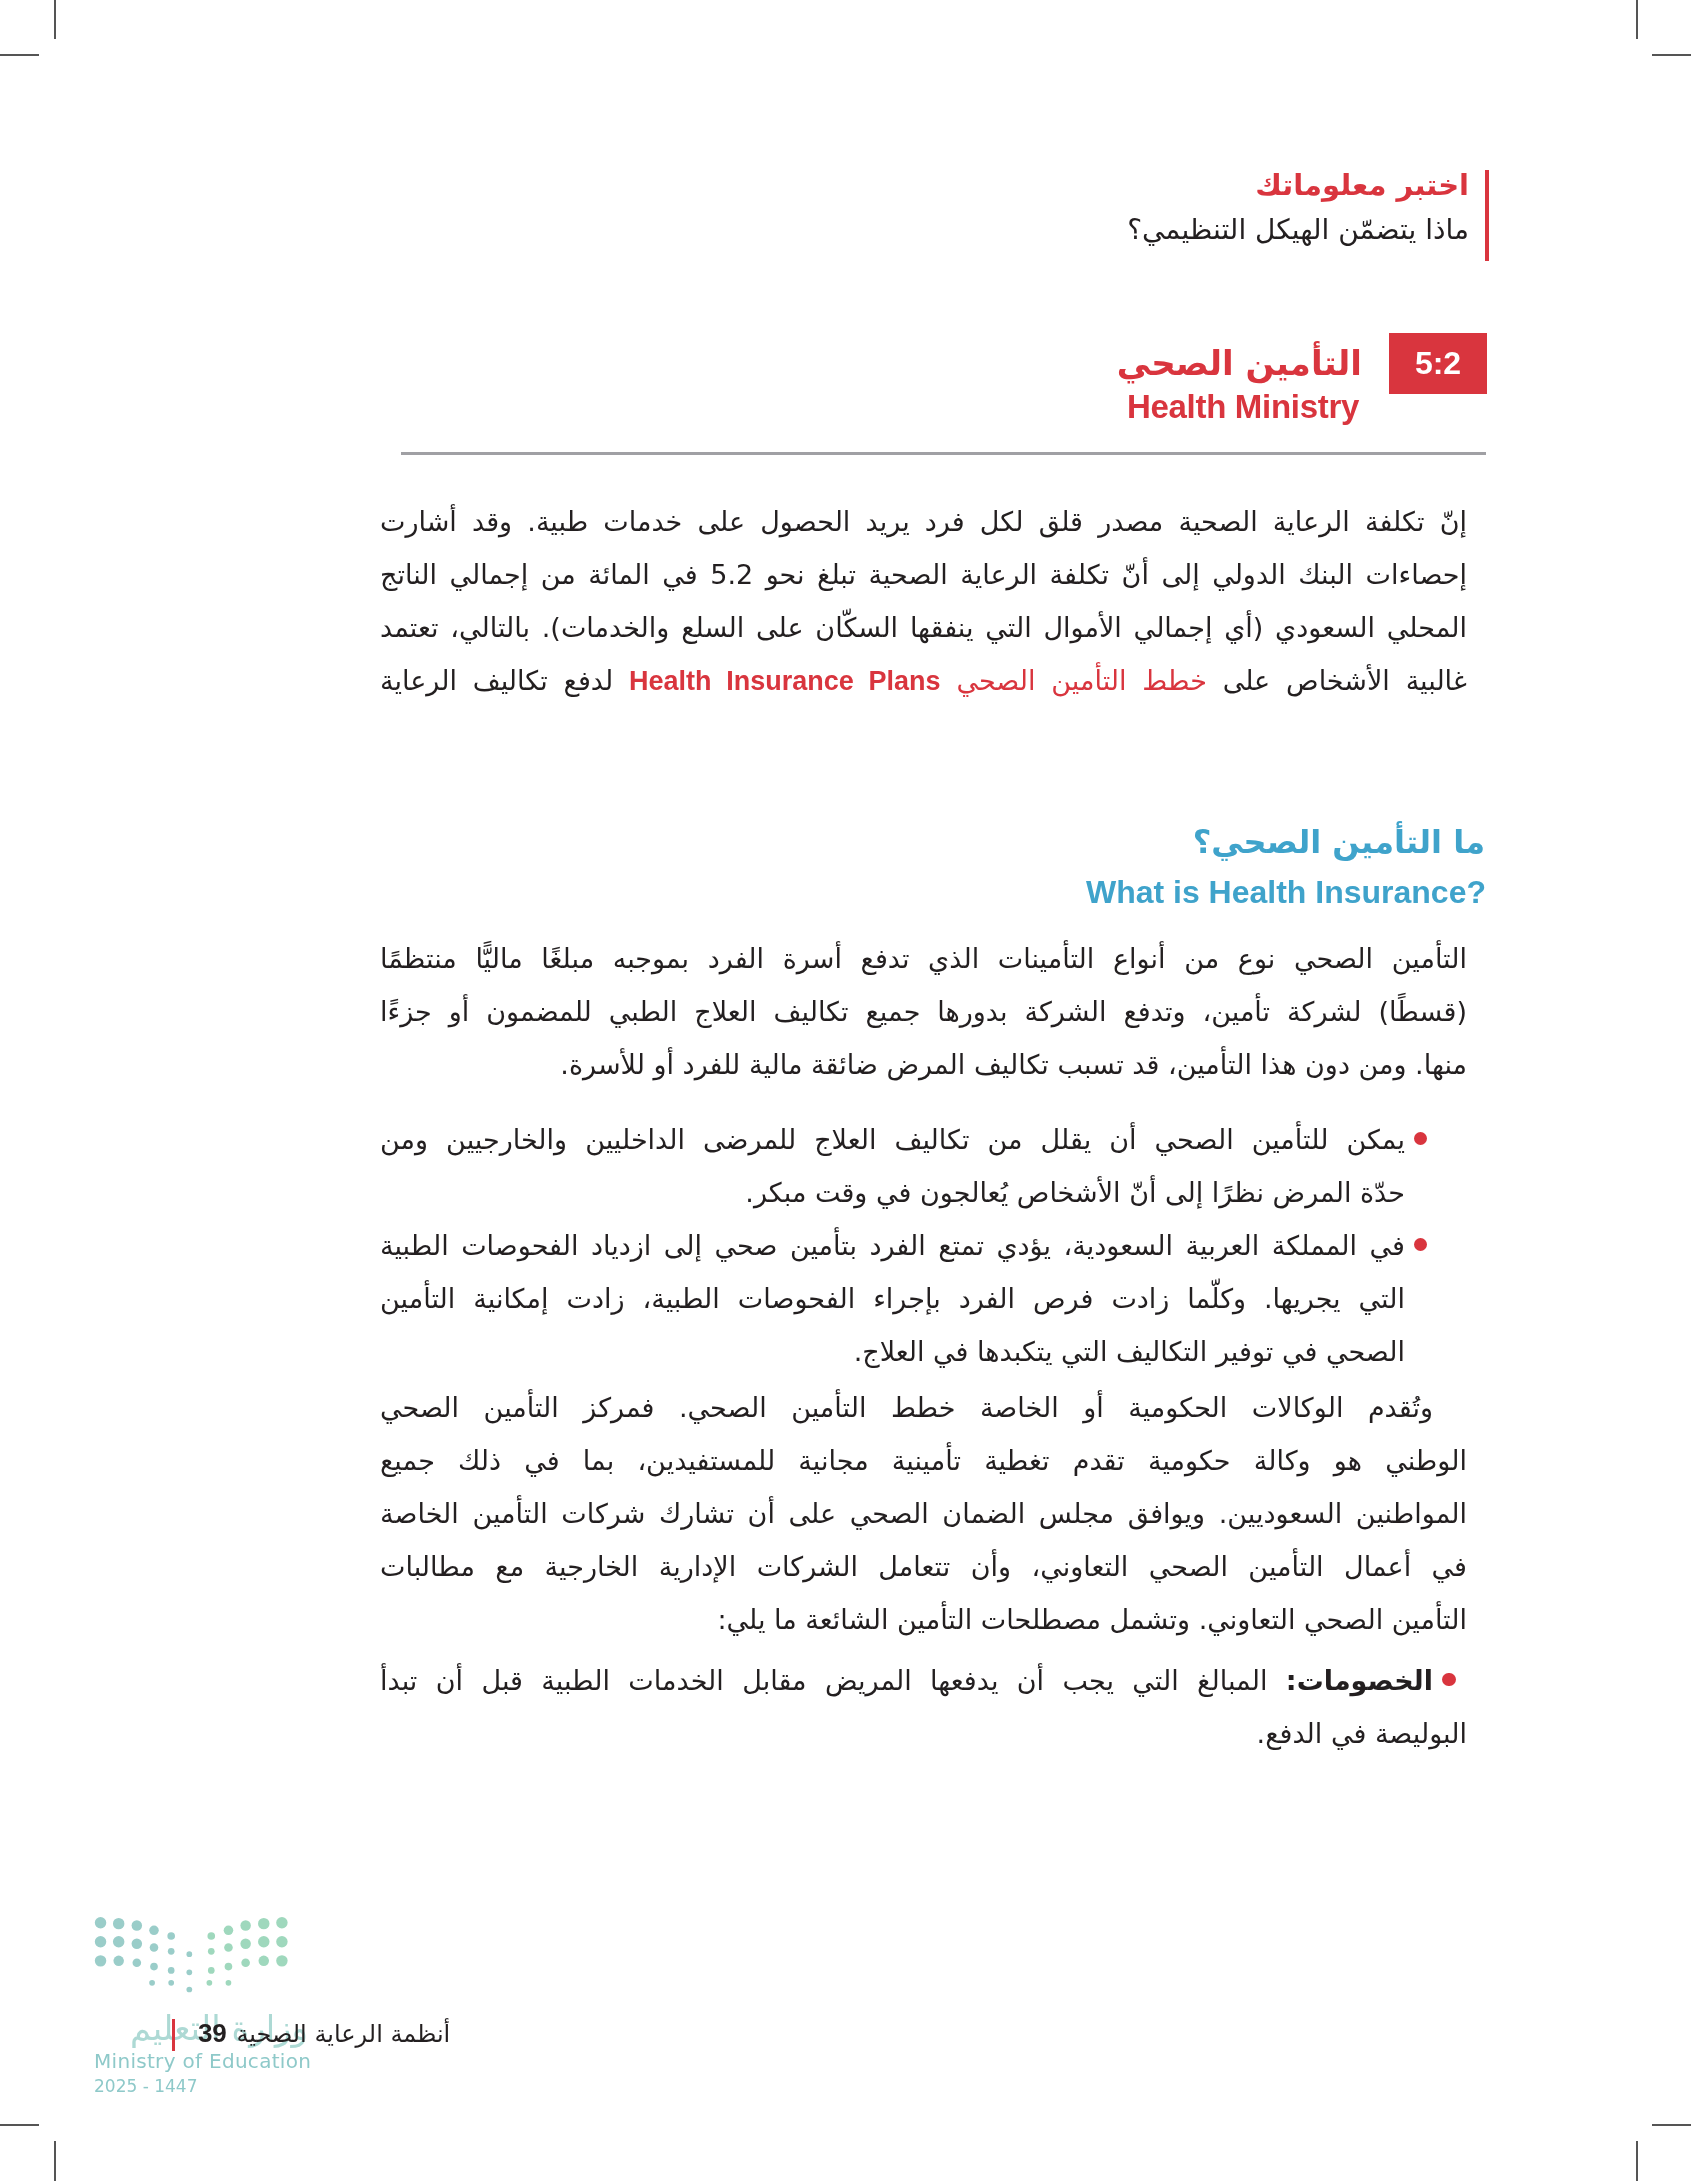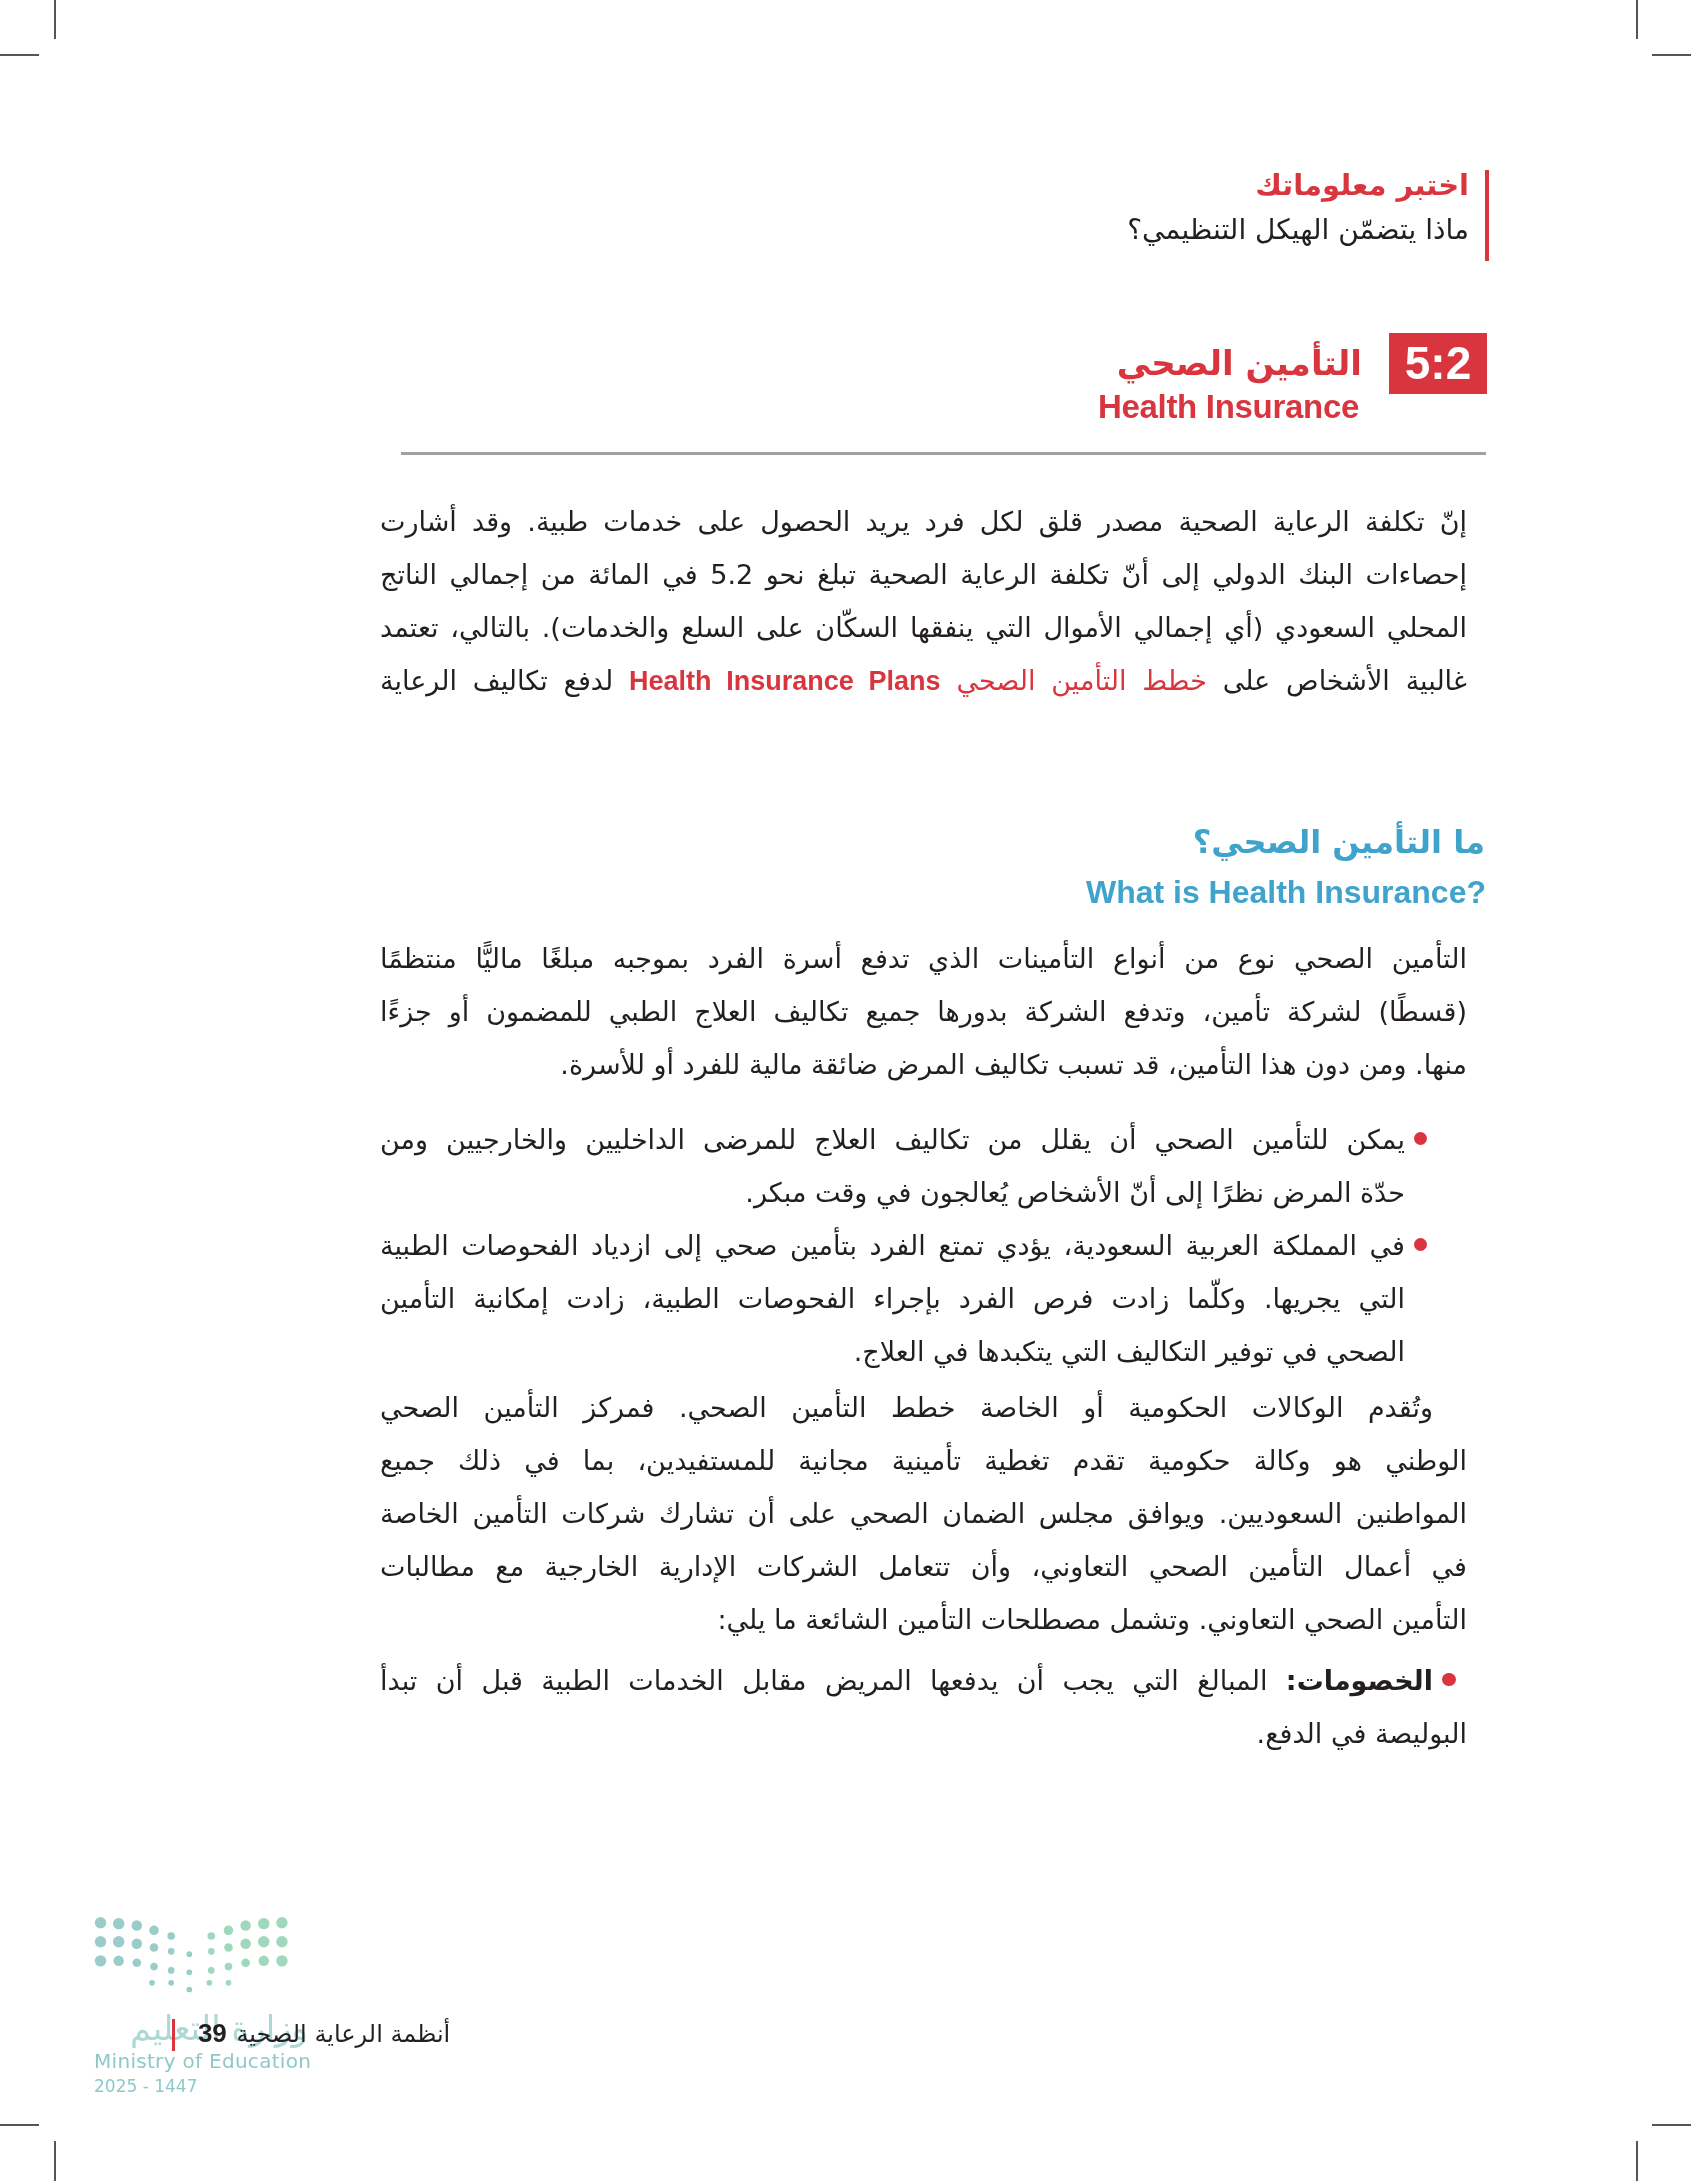--- a/index.html
+++ b/index.html
@@ -9,21 +9,21 @@
 
   
   #quiz { position:absolute; right:206px; top:164px; width:669px; direction:rtl; text-align:right;
           padding-right:17px; }
   #quiz-bar { position:absolute; right:203px; top:170px; width:3.8px; height:91px; background:#d9353e; }
   #quiz-title { font-family:"DejaVu Sans", sans-serif; font-weight:bold; font-size:29px; color:#d9353e; line-height:42px; }
   #quiz-question { font-size:28px; color:#231f20; line-height:48px; letter-spacing:0.5px; }
 
   
   #sec-badge { position:absolute; left:1389px; top:333px; width:98px; height:61px; background:#d9353e;
-               color:#fff; font-family:"Liberation Sans", sans-serif; font-weight:bold; font-size:46px;
+               color:#fff; font-family:"Liberation Sans", sans-serif; font-weight:bold; font-size:32px;
                line-height:61px; text-align:center; }
   #sec-title-ar { position:absolute; right:330px; top:342px; direction:rtl; font-weight:bold; font-size:34px;
                   color:#d9353e; line-height:42px; white-space:nowrap; }
   #sec-title-en { position:absolute; right:333px; top:386px; font-family:"Liberation Sans", sans-serif; font-weight:bold;
                   font-size:33px; color:#d9353e; line-height:42px; white-space:nowrap; letter-spacing:-0.3px; }
   #sec-divider { position:absolute; left:401px; top:452px; width:1085px; height:2.9px; background:#a0a0a4; }
 
   
   .para { position:absolute; left:380px; width:1087px; direction:rtl; font-size:27px; color:#231f20; }
   .line { display:block; height:53px; line-height:53px; text-align:justify; text-align-last:justify;
@@ -68,21 +68,21 @@
 <div class="crop" style="left:1636px;top:2141px;width:1.9px;height:40px;"></div>
 
 <div id="quiz-bar"></div>
 <div id="quiz">
   <div id="quiz-title">اختبر معلوماتك</div>
   <div id="quiz-question">ماذا يتضمّن الهيكل التنظيمي؟</div>
 </div>
 
 <div id="sec-badge">5:2</div>
 <div id="sec-title-ar">التأمين الصحي</div>
-<div id="sec-title-en">Health Insurance</div>
+<div id="sec-title-en">Health Ministry</div>
 <div id="sec-divider"></div>
 
 <div class="para" style="top:495px;">
   <span class="line">إنّ تكلفة الرعاية الصحية مصدر قلق لكل فرد يريد الحصول على خدمات طبية. وقد أشارت</span>
   <span class="line">إحصاءات البنك الدولي إلى أنّ تكلفة الرعاية الصحية تبلغ نحو 5.2 في المائة من إجمالي الناتج</span>
   <span class="line">المحلي السعودي (أي إجمالي الأموال التي ينفقها السكّان على السلع والخدمات). بالتالي، تعتمد</span>
   <span class="line">
     <span>غالبية الأشخاص على</span>
     <span class="red">خطط التأمين الصحي</span>
     <span class="red-en">Health Insurance Plans</span>

